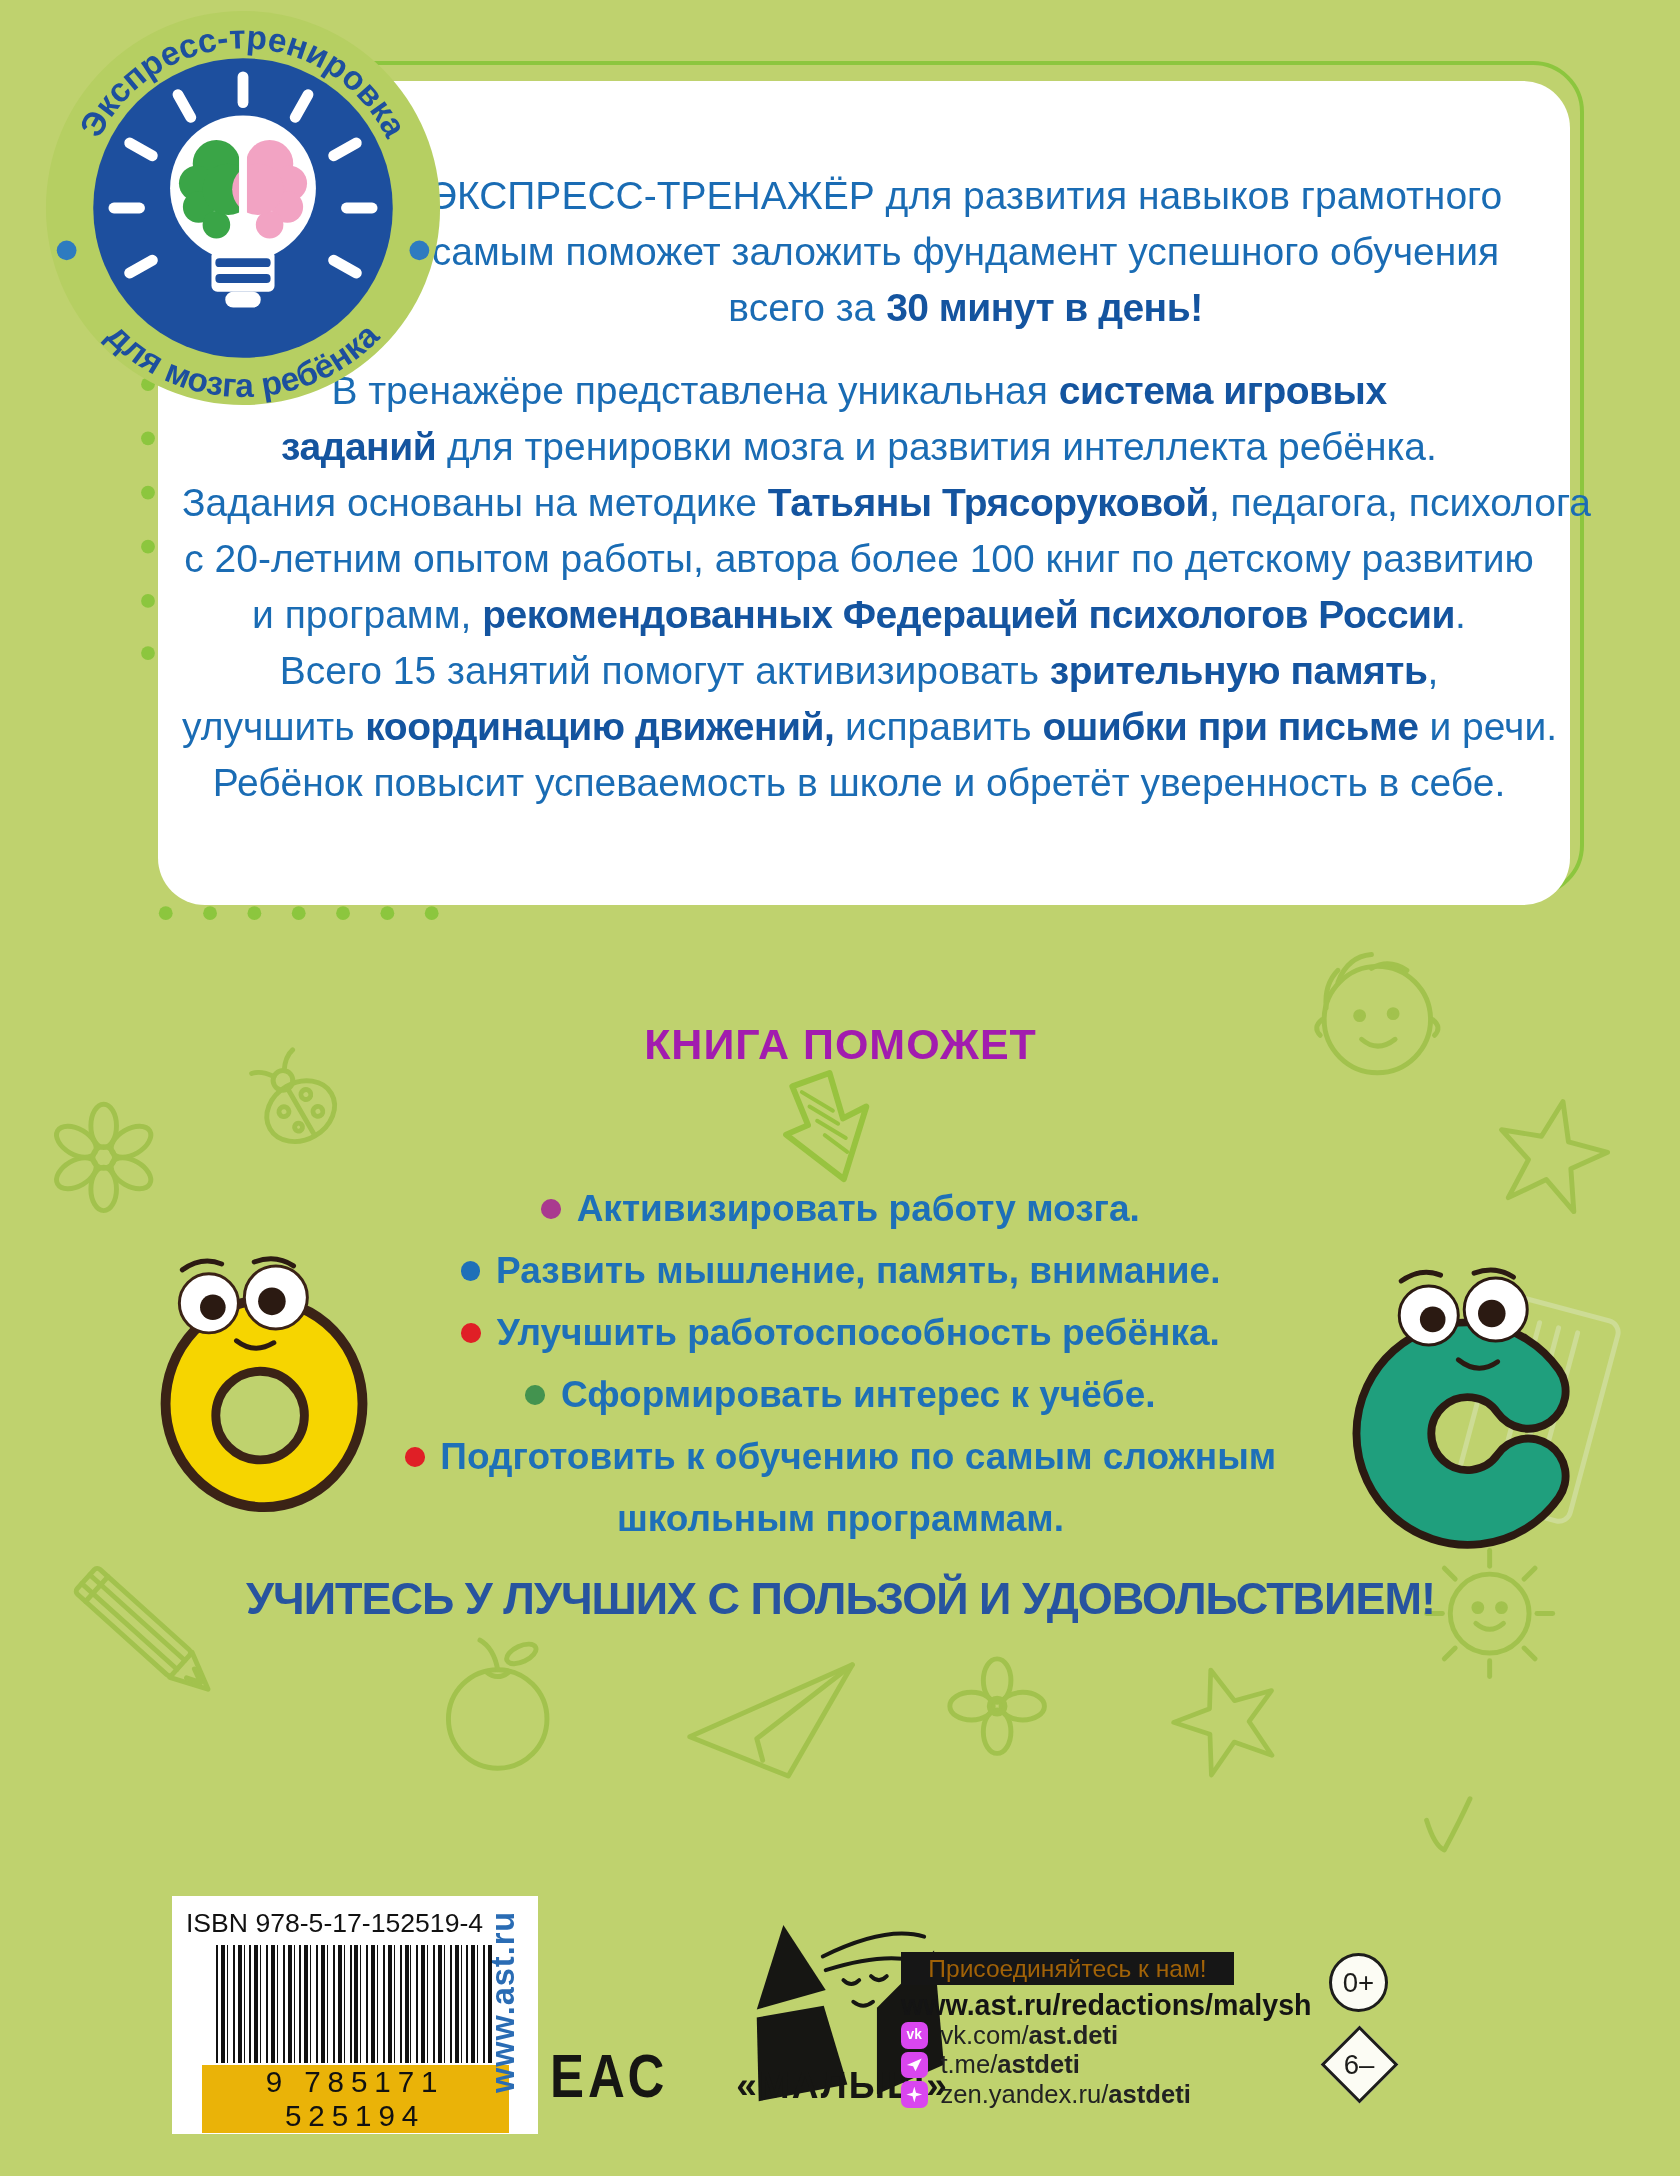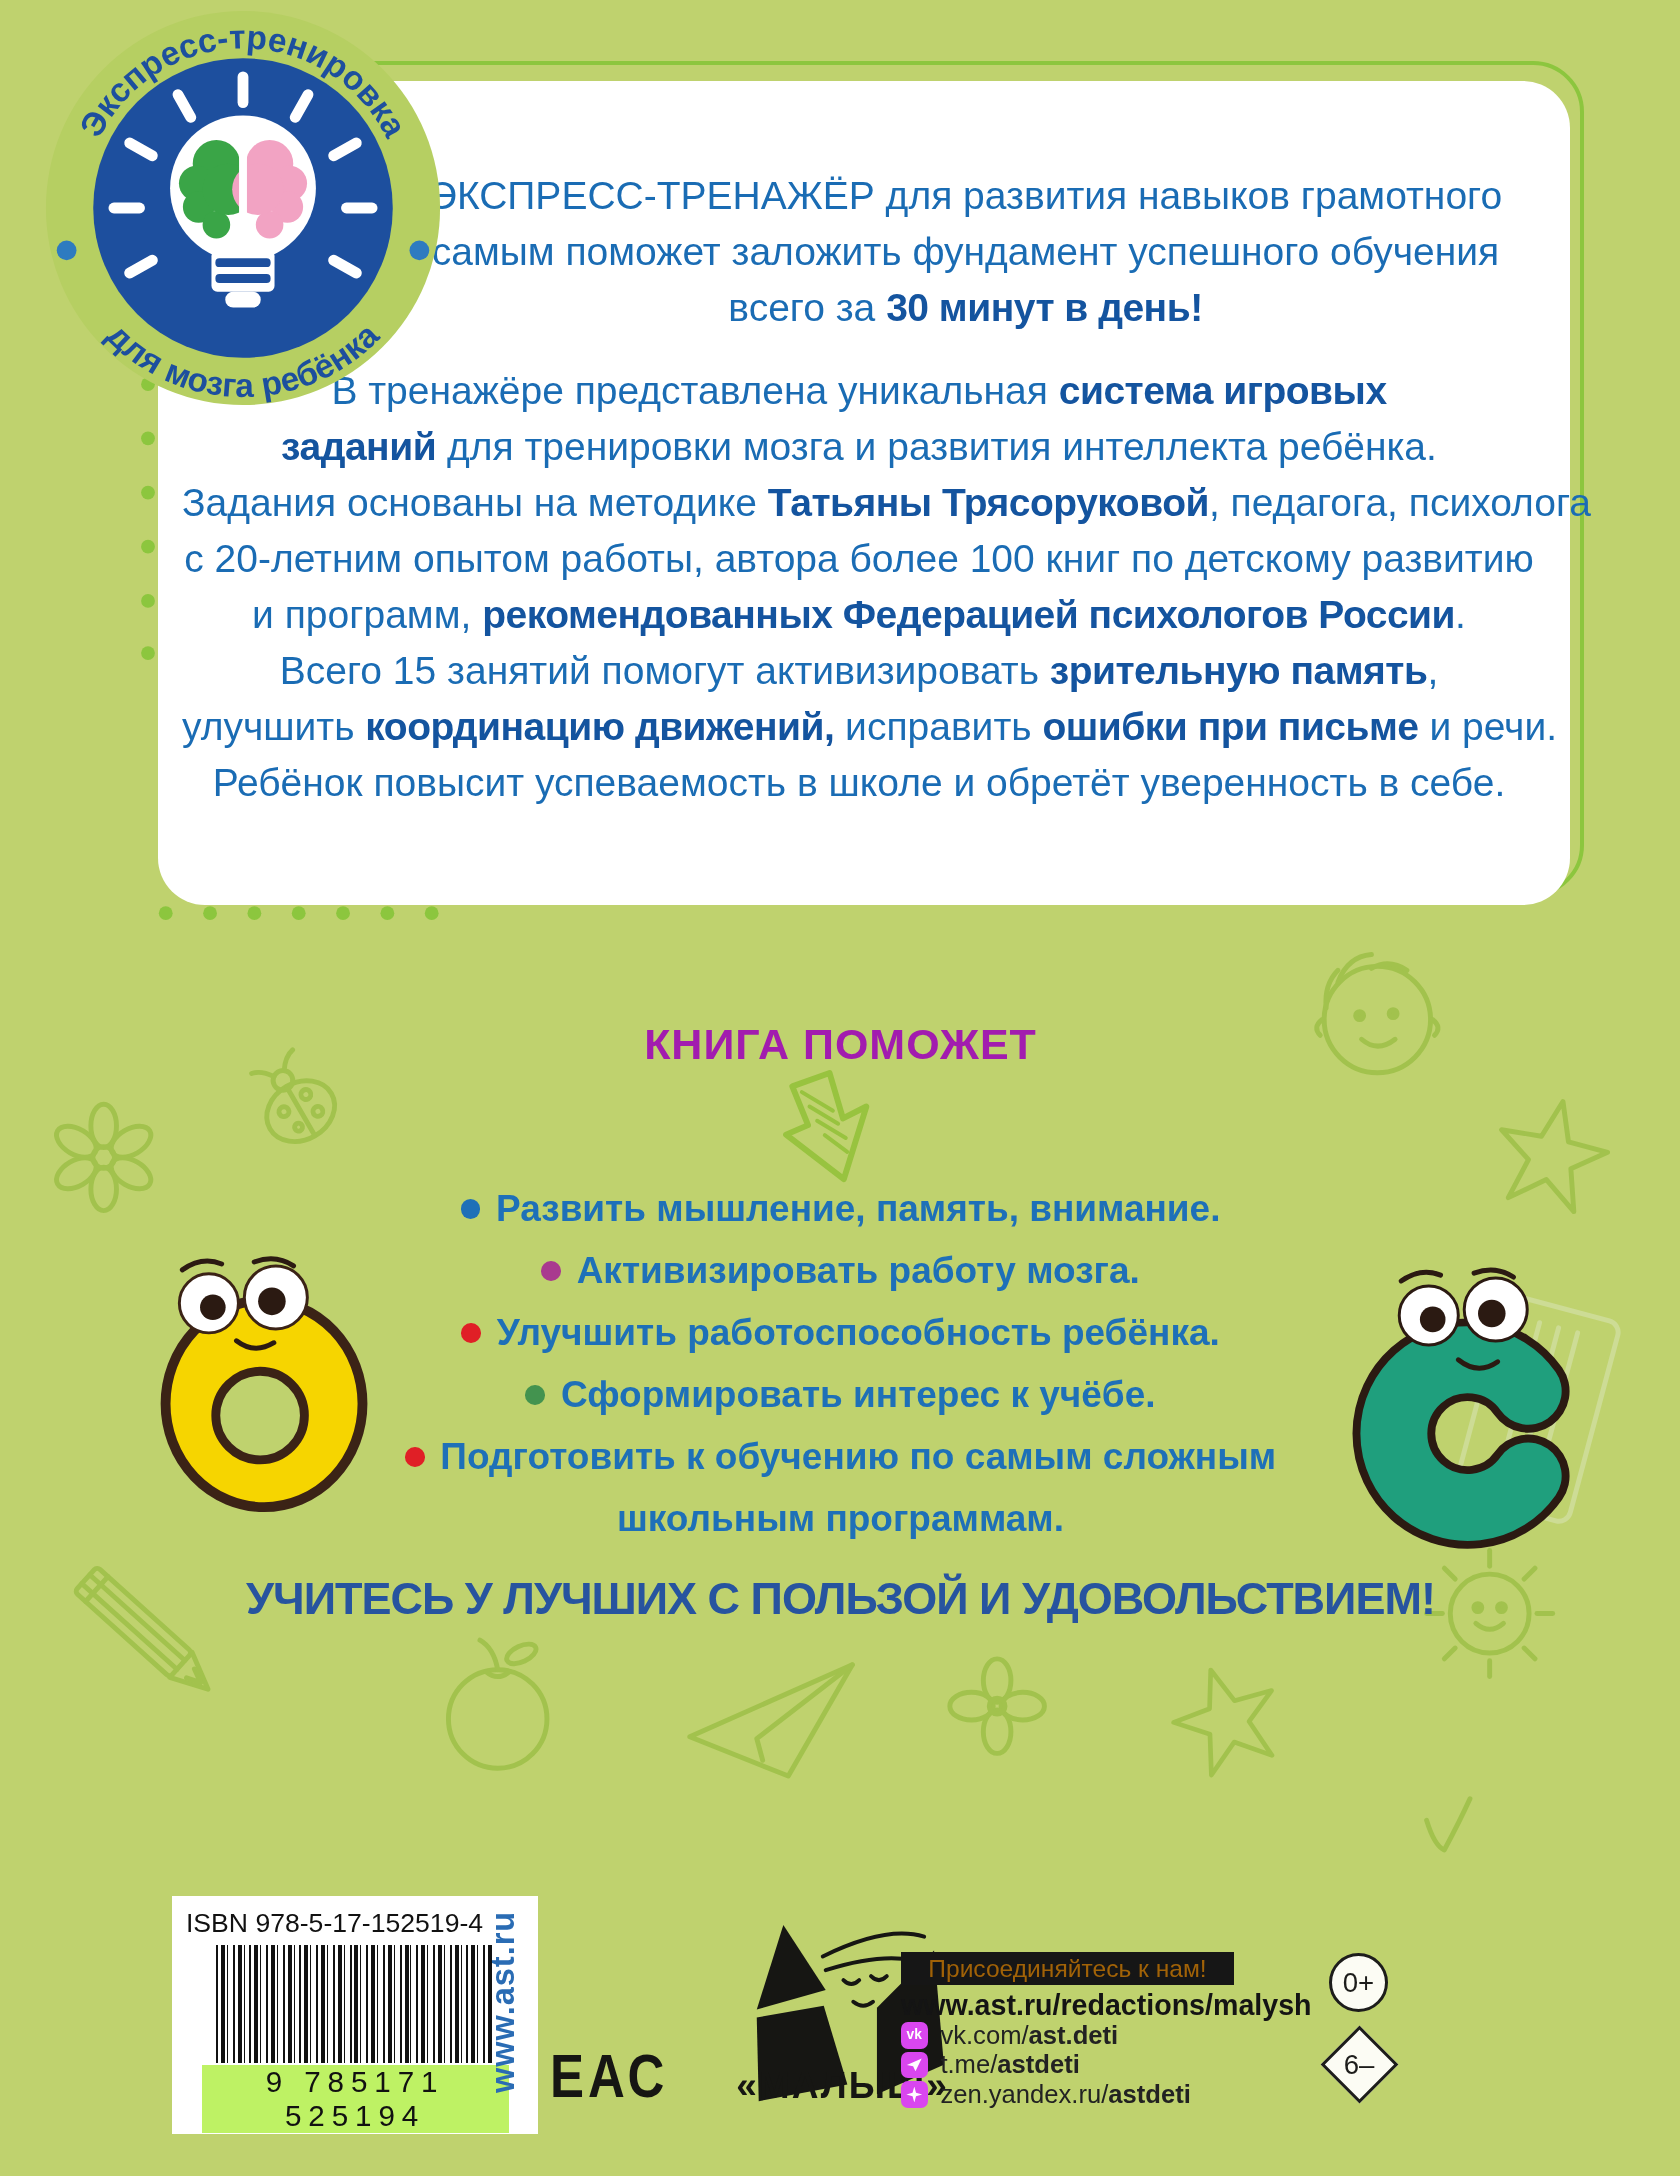--- a/index.html
+++ b/index.html
@@ -28,21 +28,21 @@
   .bullet-dot{width:19.7px;height:19.7px;border-radius:50%;margin-right:15.8px;flex:0 0 auto;}
   .slogan{position:absolute;left:0;top:1573px;width:1681px;text-align:center;
           font-size:45px;font-weight:bold;color:#27549f;letter-spacing:-1px;}
 
   
   .barcode-card{position:absolute;left:172px;top:1896px;width:366px;height:238px;background:#fff;}
   .isbn{position:absolute;left:0;top:11.8px;width:325px;text-align:center;font-size:26.6px;color:#111;}
   .barcode{position:absolute;left:44px;top:49px;width:278px;height:118px;
            background:repeating-linear-gradient(90deg,#111 0 2px,#fff 2px 4.9px,#111 4.9px 8.9px,#fff 8.9px 10.8px,#111 10.8px 11.8px,#fff 11.8px 16.7px);}
   .bdigits{position:absolute;left:29.6px;top:169px;width:307px;text-align:center;font-size:29.6px;
-           color:#111;letter-spacing:6.9px;background:#bef264;}
+           color:#111;letter-spacing:6.9px;background:#eab308;}
   .site-vertical{position:absolute;left:485px;top:1906px;height:187px;
                  writing-mode:vertical-rl;transform:rotate(180deg);
                  font-size:32.5px;font-weight:bold;color:#2a6cb4;letter-spacing:1px;}
   .eac{position:absolute;left:550px;top:2041px;font-size:51px;font-weight:bold;color:#161613;
        letter-spacing:3.9px;transform:scaleY(1.2);transform-origin:left top;display:inline-block;}
   .malysh-label{position:absolute;left:680px;top:2065px;width:325px;text-align:center;
                 font-size:37px;font-weight:bold;color:#161613;letter-spacing:2px;}
   .join-banner{position:absolute;left:901px;top:1952px;width:333px;height:33px;background:#161616;
                color:#a16207;font-size:24.6px;font-weight:normal;text-align:center;line-height:33px;}
   .red-url{position:absolute;left:901px;top:1989px;font-size:28.6px;font-weight:bold;color:#141414;}
@@ -252,26 +252,26 @@
     <text font-size="34" font-weight="bold" fill="#1d4f9e" font-family="Liberation Sans, sans-serif">
       <textPath href="#arcBottom" startOffset="50%" text-anchor="middle">для мозга ребёнка</textPath>
     </text>
     <circle cx="26" cy="248" r="10" fill="#2e7bc0"></circle>
     <circle cx="384" cy="248" r="10" fill="#2e7bc0"></circle>
   </svg>
 
   <div class="heading">КНИГА ПОМОЖЕТ</div>
   <div class="bullets" id="bullets">
       <div class="bullet-row">
+        <span class="bullet-dot" style="background: rgb(169, 58, 143);"></span>
+        <span>Активизировать работу мозга.</span>
+      </div>
+      <div class="bullet-row">
         <span class="bullet-dot" style="background: rgb(30, 112, 184);"></span>
         <span>Развить мышление, память, внимание.</span>
-      </div>
-      <div class="bullet-row">
-        <span class="bullet-dot" style="background: rgb(169, 58, 143);"></span>
-        <span>Активизировать работу мозга.</span>
       </div>
       <div class="bullet-row">
         <span class="bullet-dot" style="background: rgb(224, 31, 38);"></span>
         <span>Улучшить работоспособность ребёнка.</span>
       </div>
       <div class="bullet-row">
         <span class="bullet-dot" style="background: rgb(67, 147, 79);"></span>
         <span>Сформировать интерес к учёбе.</span>
       </div>
       <div class="bullet-row">

